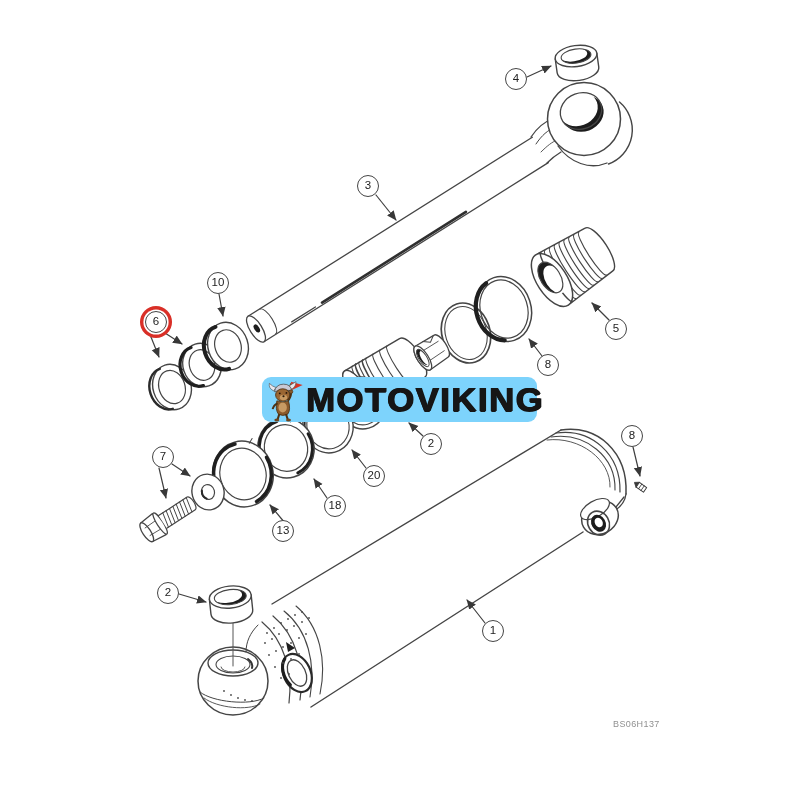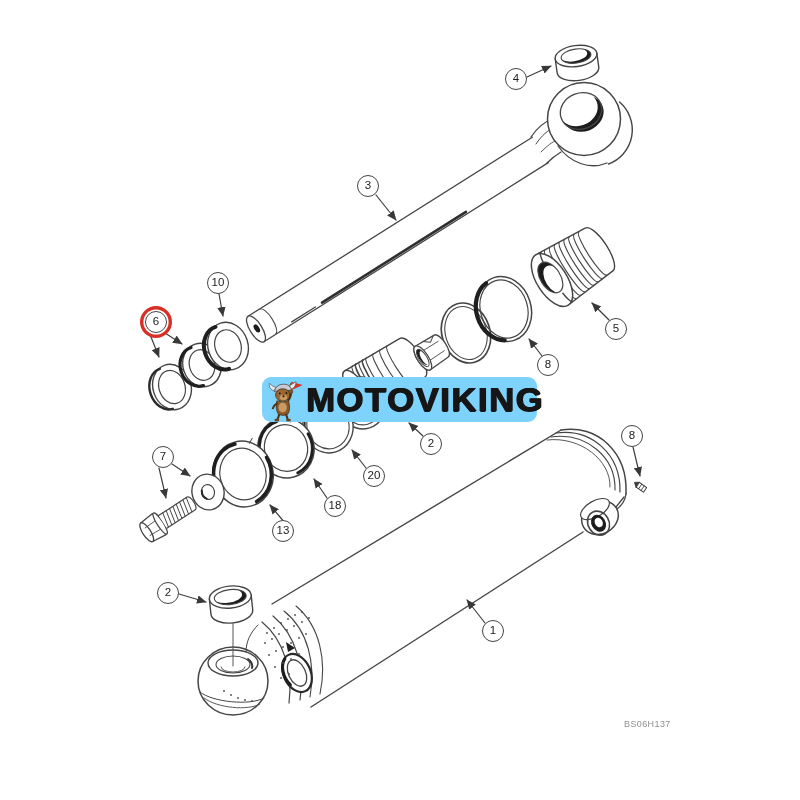--- a/index.html
+++ b/index.html
@@ -15,21 +15,21 @@
   
   .logo{position:absolute;left:262px;top:377px;width:275px;height:45px;
     background:#7dd3fc;border-radius:9px;display:flex;align-items:center;
     z-index:20;}
   .logo .mascot{flex:0 0 auto;margin-left:4px;}
   .brand{flex:1;text-align:center;font-weight:bold;font-size:34px;color:#161616;
     letter-spacing:1.5px;transform:scaleX(1.02);transform-origin:left center;
     text-shadow:0.9px 0 #161616,-0.6px 0 #161616,0 0.5px #161616;
     padding-right:10px;white-space:nowrap;}
   .code{position:absolute;left:613px;top:719px;font-size:9px;color:#909090;
-    letter-spacing:0.4px;z-index:25;margin-left:11px;}
+    letter-spacing:0.4px;z-index:25;}
 </style>
 </head>
 <body>
 
 <div class="stage">
 
 <svg class="art" width="800" height="800" viewBox="0 0 800 800" stroke-linecap="round" stroke-linejoin="round">
   <defs>
     <marker id="arw" markerWidth="9" markerHeight="8" refX="7.5" refY="3.5" orient="auto">
       <path d="M0,0 L8,3.5 L0,7 Z" fill="#383838"></path>

